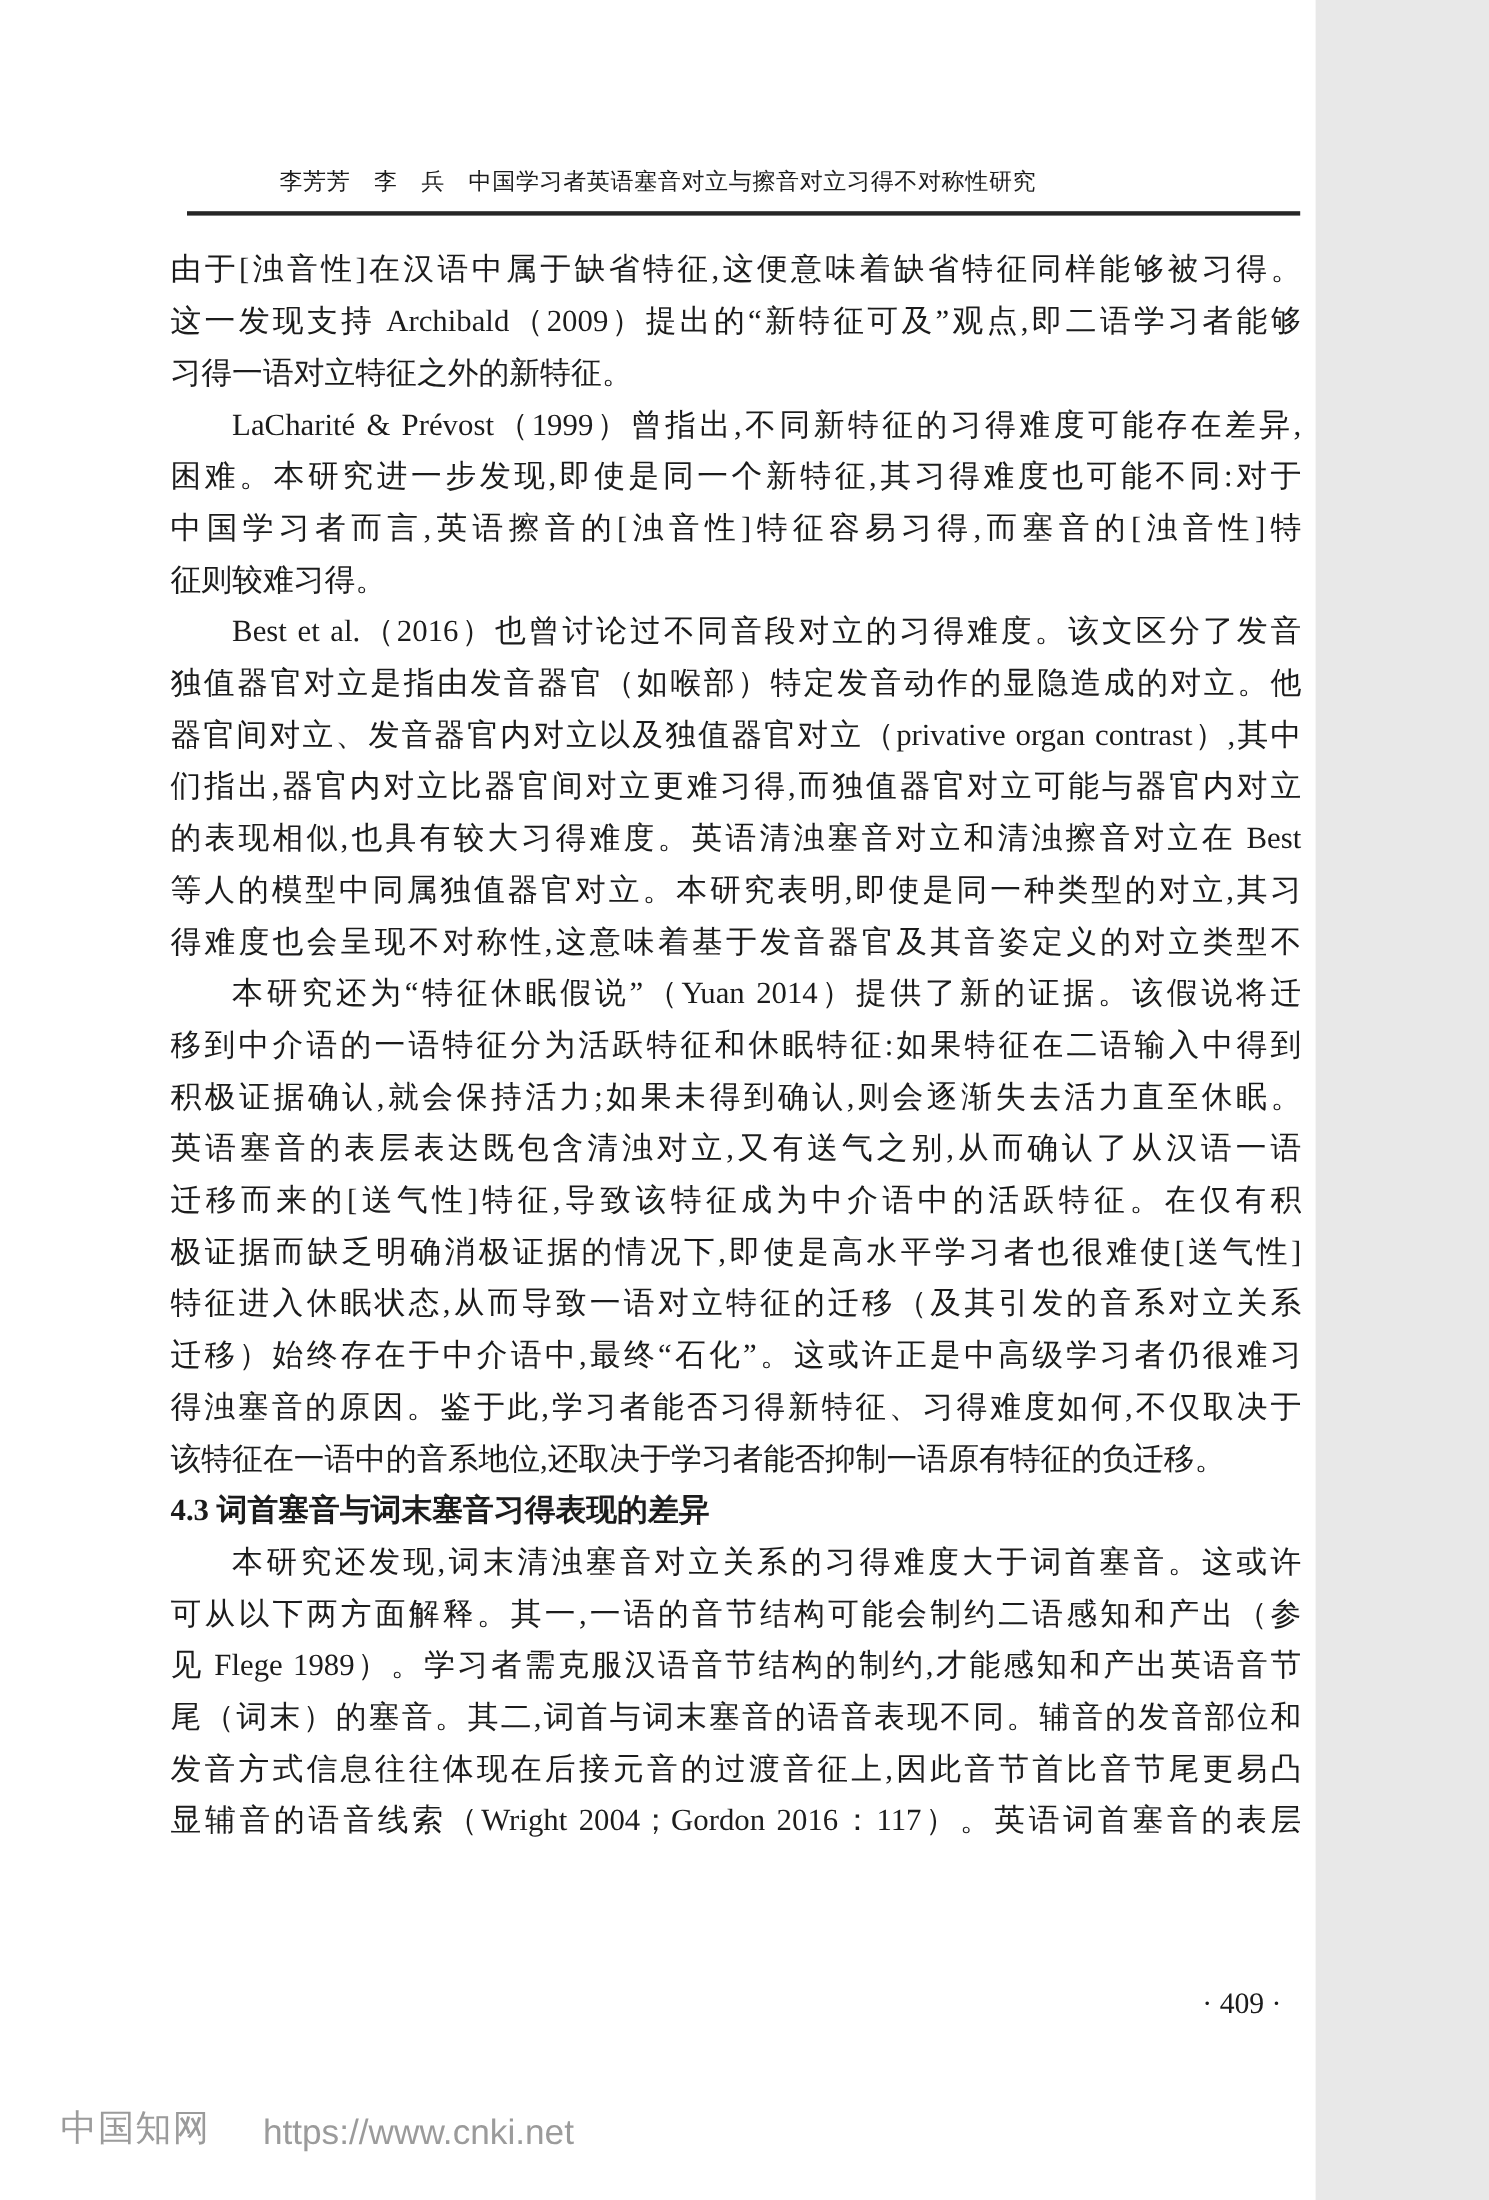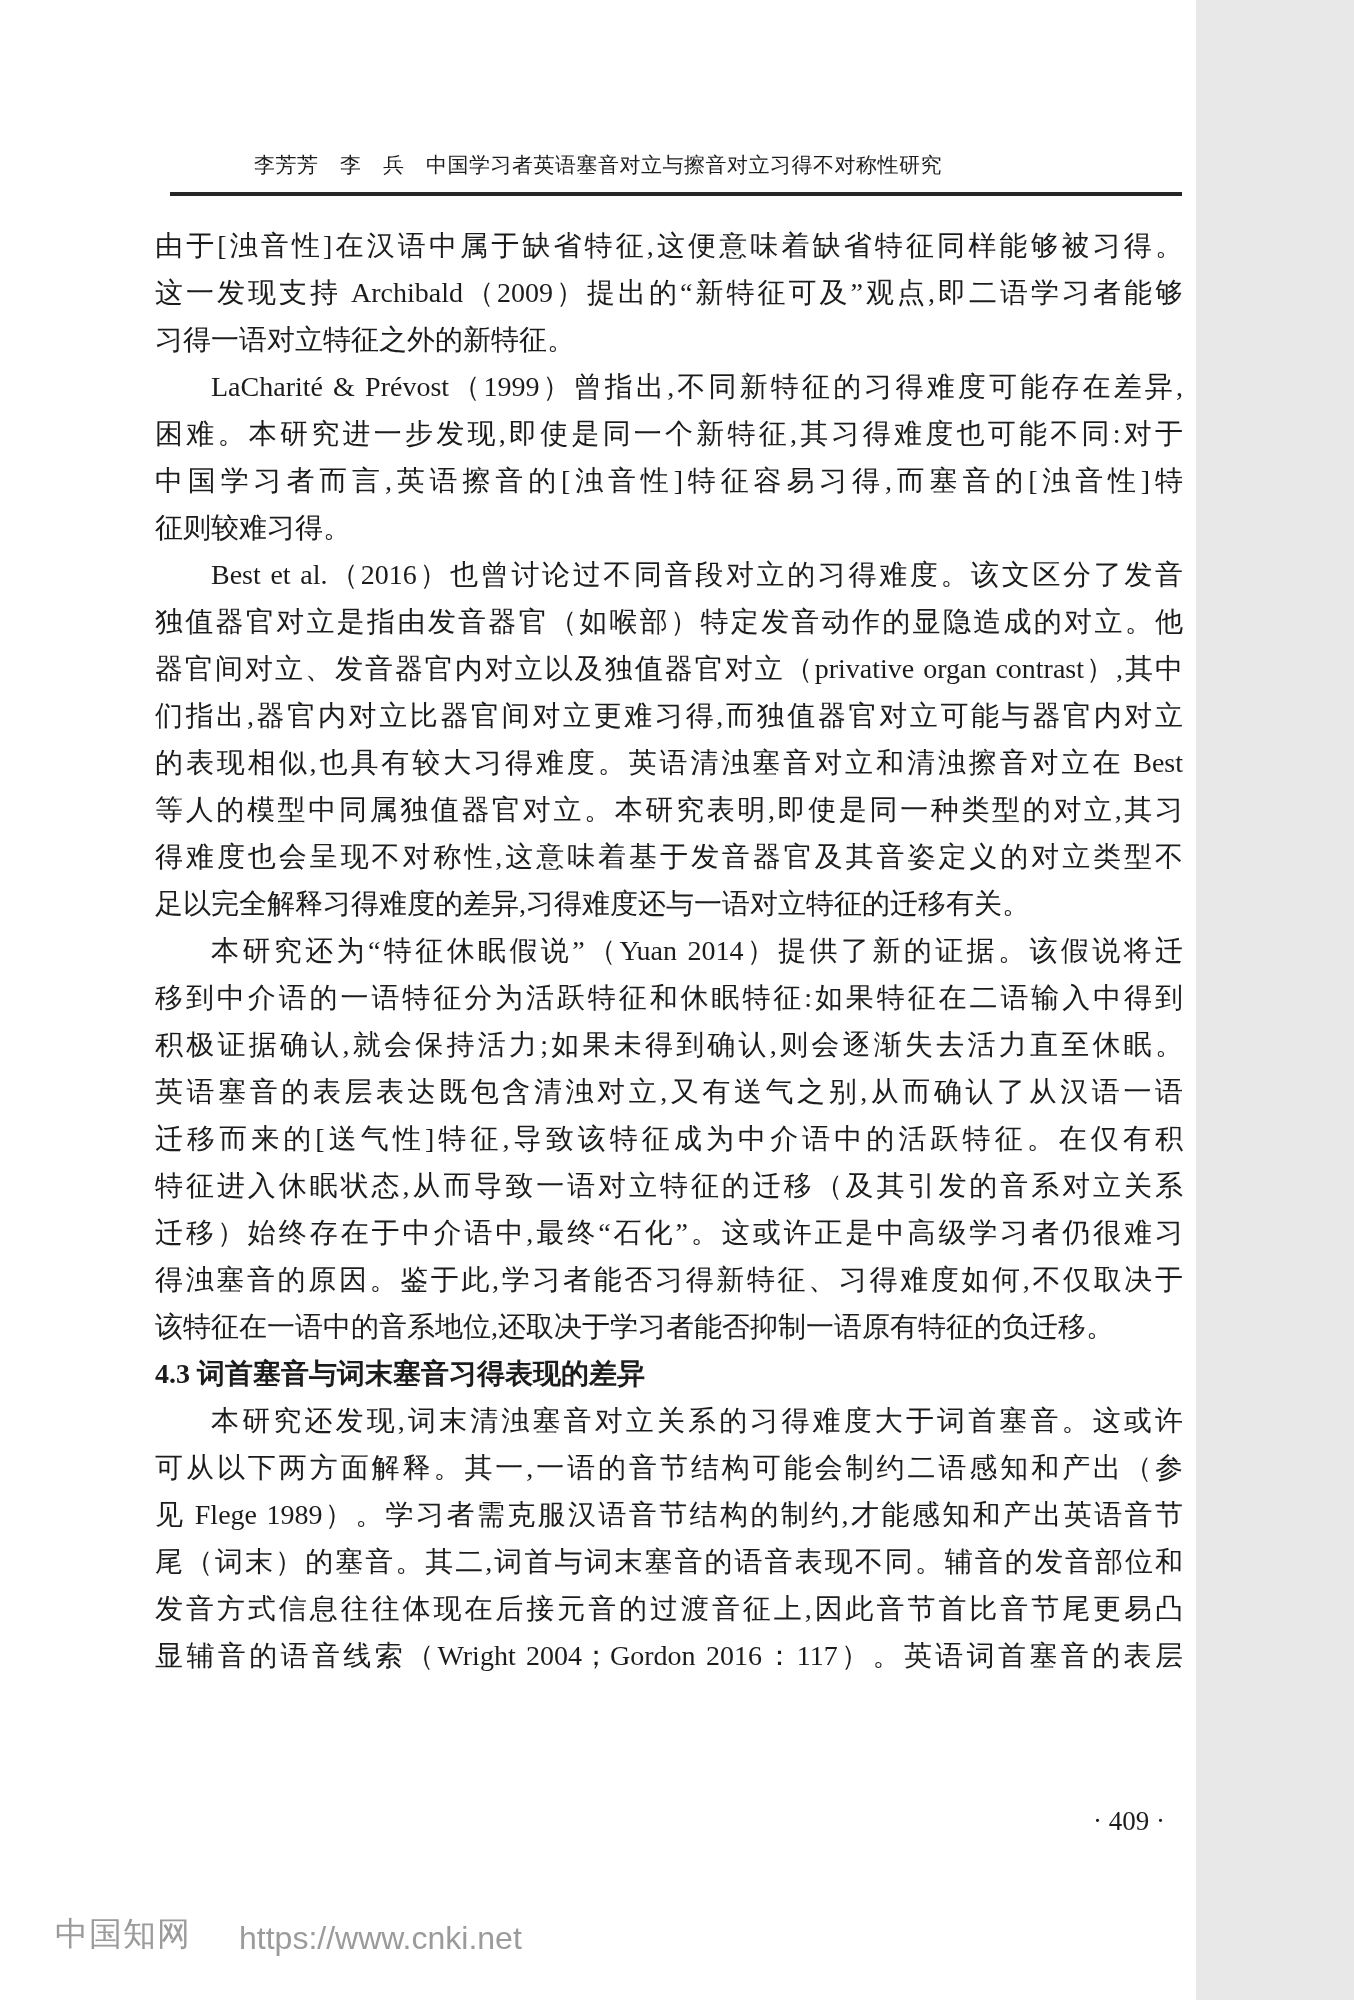--- a/index.html
+++ b/index.html
@@ -95,26 +95,26 @@
       <div class="line">困难。本研究进一步发现,即使是同一个新特征,其习得难度也可能不同:对于</div>
       <div class="line">中国学习者而言,英语擦音的[浊音性]特征容易习得,而塞音的[浊音性]特</div>
       <div class="line para-end">征则较难习得。</div>
       <div class="line indent">Best et al.（2016）也曾讨论过不同音段对立的习得难度。该文区分了发音</div>
       <div class="line">独值器官对立是指由发音器官（如喉部）特定发音动作的显隐造成的对立。他</div>
       <div class="line">器官间对立、发音器官内对立以及独值器官对立（privative organ contrast）,其中</div>
       <div class="line">们指出,器官内对立比器官间对立更难习得,而独值器官对立可能与器官内对立</div>
       <div class="line">的表现相似,也具有较大习得难度。英语清浊塞音对立和清浊擦音对立在 Best</div>
       <div class="line">等人的模型中同属独值器官对立。本研究表明,即使是同一种类型的对立,其习</div>
       <div class="line">得难度也会呈现不对称性,这意味着基于发音器官及其音姿定义的对立类型不</div>
-      <div class="line para-end">足以完全解释习得难度的差异,习得难度还与一语对立特征的迁移有关。</div>
       <div class="line indent">本研究还为“特征休眠假说”（Yuan 2014）提供了新的证据。该假说将迁</div>
       <div class="line">移到中介语的一语特征分为活跃特征和休眠特征:如果特征在二语输入中得到</div>
       <div class="line">积极证据确认,就会保持活力;如果未得到确认,则会逐渐失去活力直至休眠。</div>
       <div class="line">英语塞音的表层表达既包含清浊对立,又有送气之别,从而确认了从汉语一语</div>
       <div class="line">迁移而来的[送气性]特征,导致该特征成为中介语中的活跃特征。在仅有积</div>
+      <div class="line">极证据而缺乏明确消极证据的情况下,即使是高水平学习者也很难使[送气性]</div>
       <div class="line">特征进入休眠状态,从而导致一语对立特征的迁移（及其引发的音系对立关系</div>
       <div class="line">迁移）始终存在于中介语中,最终“石化”。这或许正是中高级学习者仍很难习</div>
       <div class="line">得浊塞音的原因。鉴于此,学习者能否习得新特征、习得难度如何,不仅取决于</div>
       <div class="line para-end">该特征在一语中的音系地位,还取决于学习者能否抑制一语原有特征的负迁移。</div>
       <div class="line heading">4.3 词首塞音与词末塞音习得表现的差异</div>
       <div class="line indent">本研究还发现,词末清浊塞音对立关系的习得难度大于词首塞音。这或许</div>
       <div class="line">可从以下两方面解释。其一,一语的音节结构可能会制约二语感知和产出（参</div>
       <div class="line">见 Flege 1989）。学习者需克服汉语音节结构的制约,才能感知和产出英语音节</div>
       <div class="line">尾（词末）的塞音。其二,词首与词末塞音的语音表现不同。辅音的发音部位和</div>
       <div class="line">发音方式信息往往体现在后接元音的过渡音征上,因此音节首比音节尾更易凸</div>

